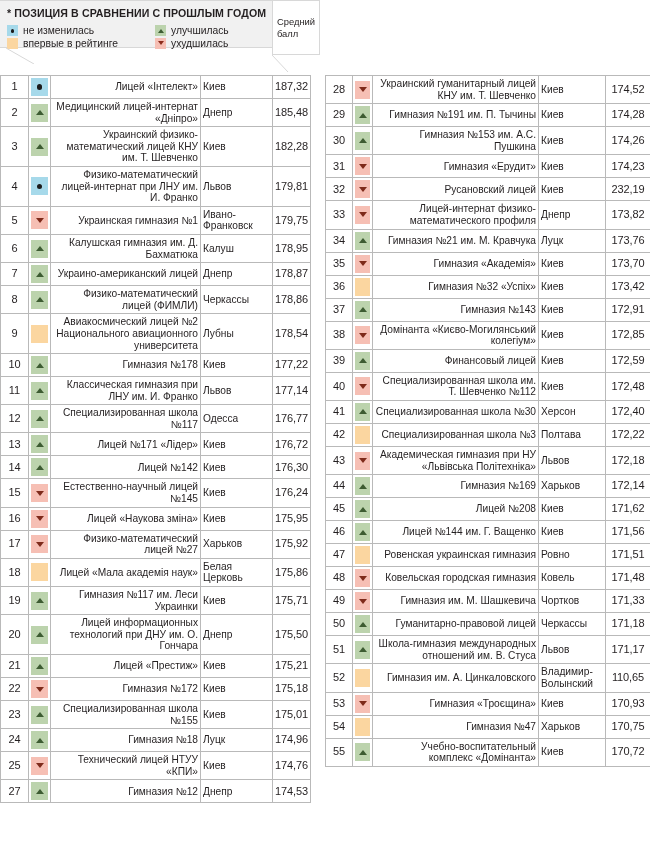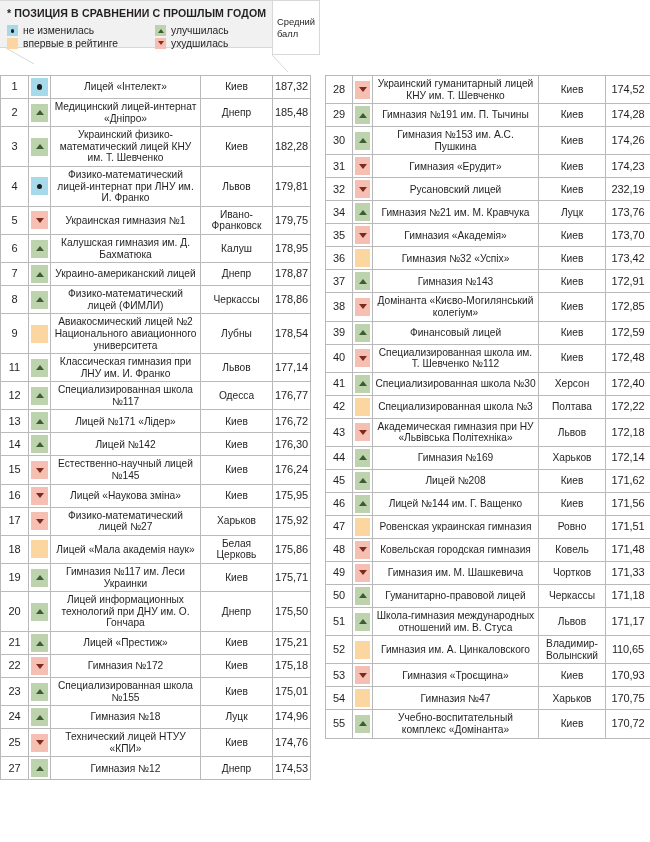--- a/index.html
+++ b/index.html
@@ -72,22 +72,22 @@
   .tbl.right { left: 325px; width: 325px; }
 
   .tbl td {
     border: 1px solid #b9b9b9;
     padding: 2px 2px;
     vertical-align: middle;
     line-height: 11.6px;
   }
   .c-rank  { text-align: center; font-size: 11px; }
   .c-mark  { padding: 0; }
-  .c-name  { text-align: center; padding: 2px 4px; }
-  .c-city  { text-align: center; }
+  .c-name  { text-align: right; padding: 2px 4px; }
+  .c-city  { }
   .c-score { text-align: center; font-size: 11px; letter-spacing: -.1px; }
 
   .tbl.left  col.w-rank  { width: 28px; }
   .tbl.left  col.w-mark  { width: 22px; }
   .tbl.left  col.w-name  { width: 150px; }
   .tbl.left  col.w-city  { width: 72px; }
   .tbl.left  col.w-score { width: 38px; }
 
   .tbl.right col.w-rank  { width: 27px; }
   .tbl.right col.w-mark  { width: 20px; }
@@ -264,20 +264,31 @@
         <tr>
           <td class="c-rank">9</td>
           <td class="c-mark">
             <div class="mark m-new"></div>
           </td>
           <td class="c-name">Авиакосмический лицей №2 Национального авиационного университета</td>
           <td class="c-city">Лубны</td>
           <td class="c-score">178,54</td>
         </tr>
         <tr>
+          <td class="c-rank">10</td>
+          <td class="c-mark">
+            <div class="mark m-up">
+              <i class="gl-up"></i>
+            </div>
+          </td>
+          <td class="c-name">Гимназия №178</td>
+          <td class="c-city">Киев</td>
+          <td class="c-score">177,22</td>
+        </tr>
+        <tr>
           <td class="c-rank">11</td>
           <td class="c-mark">
             <div class="mark m-up">
               <i class="gl-up"></i>
             </div>
           </td>
           <td class="c-name">Классическая гимназия при ЛНУ им. И. Франко</td>
           <td class="c-city">Львов</td>
           <td class="c-score">177,14</td>
         </tr>
@@ -505,20 +516,31 @@
           <td class="c-mark">
             <div class="mark m-down">
               <i class="gl-down"></i>
             </div>
           </td>
           <td class="c-name">Русановский лицей</td>
           <td class="c-city">Киев</td>
           <td class="c-score">232,19</td>
         </tr>
         <tr>
+          <td class="c-rank">33</td>
+          <td class="c-mark">
+            <div class="mark m-down">
+              <i class="gl-down"></i>
+            </div>
+          </td>
+          <td class="c-name">Лицей-интернат физико-математического профиля</td>
+          <td class="c-city">Днепр</td>
+          <td class="c-score">173,82</td>
+        </tr>
+        <tr>
           <td class="c-rank">34</td>
           <td class="c-mark">
             <div class="mark m-up">
               <i class="gl-up"></i>
             </div>
           </td>
           <td class="c-name">Гимназия №21 им. М. Кравчука</td>
           <td class="c-city">Луцк</td>
           <td class="c-score">173,76</td>
         </tr>

